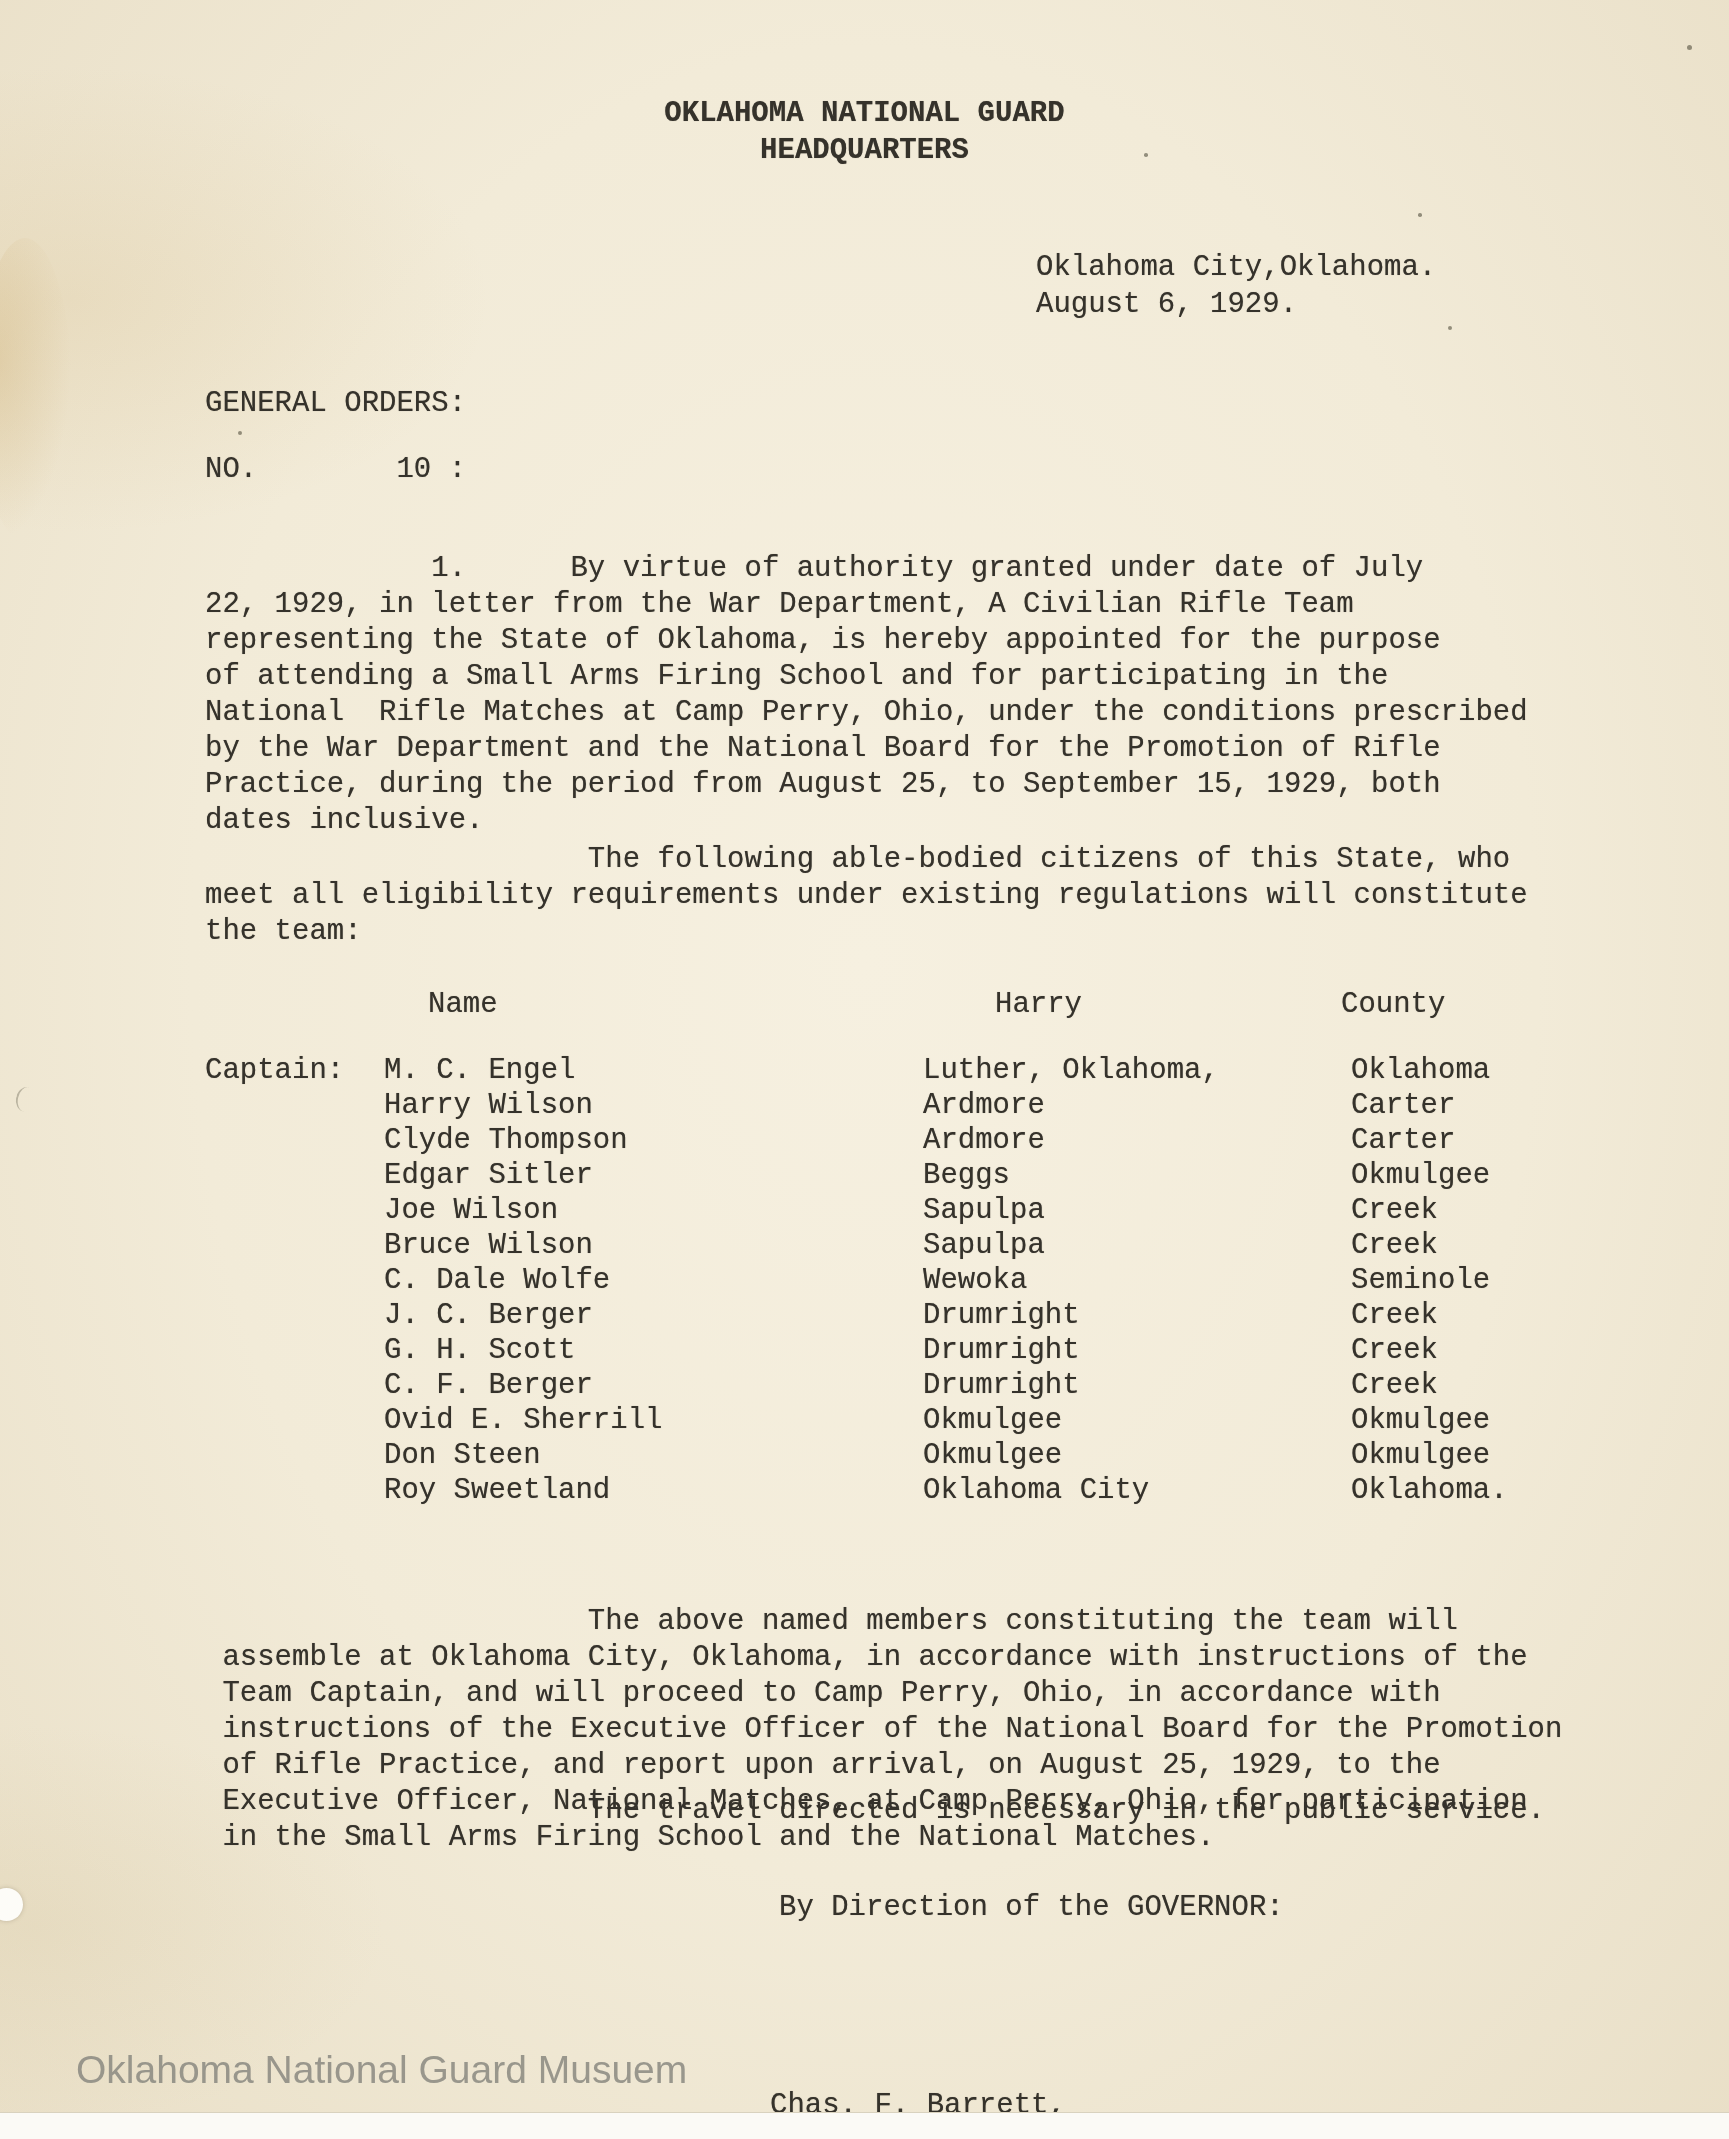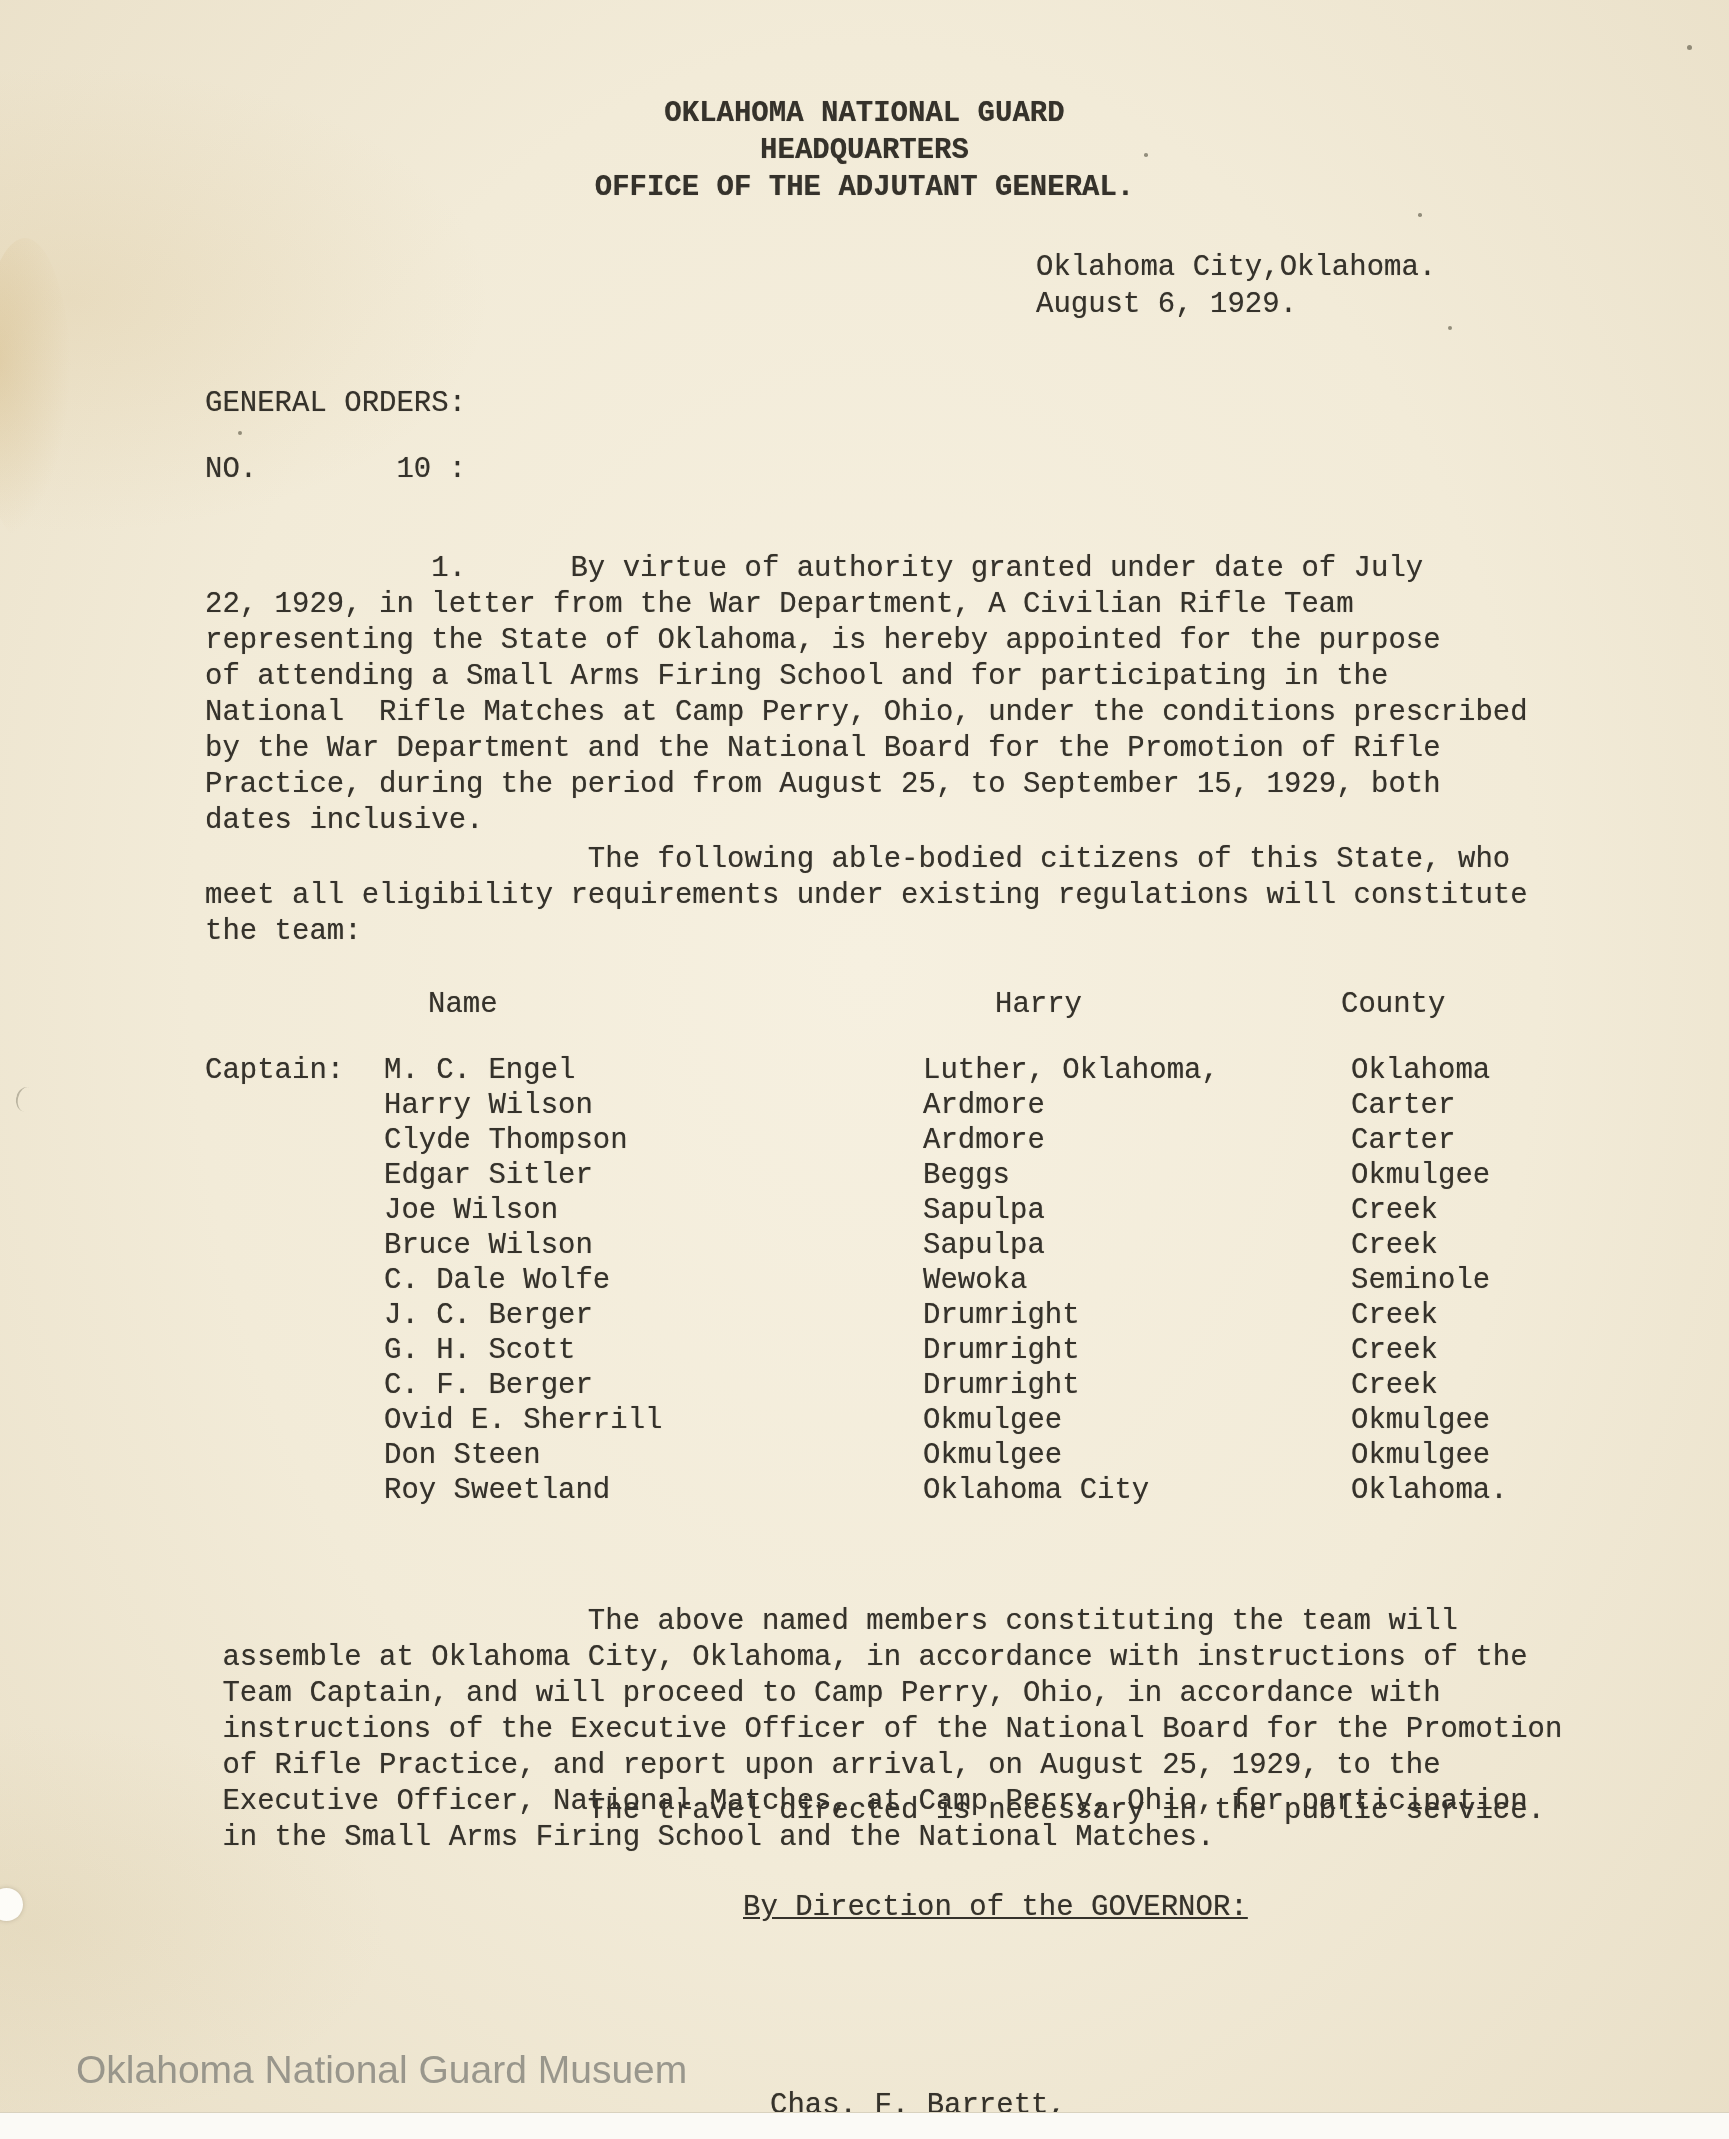--- a/index.html
+++ b/index.html
@@ -36,21 +36,21 @@
   .roster-header .h-name   { position: absolute; left: 223px; }
   .roster-header .h-city   { position: absolute; left: 790px; }
   .roster-header .h-county { position: absolute; left: 1136px; }
   .roster-rows { position: absolute; top: 1053px; left: 205px; width: 1484px; }
   .roster-row { position: relative; height: 35px; }
   .roster-row span { position: absolute; white-space: pre; }
   .c-label  { left: 0; }
   .c-name   { left: 179px; }
   .c-city   { left: 718px; }
   .c-county { left: 1146px; }
-  .direction { top: 1890px; left: 743px; text-decoration: underline; }
+  .direction { top: 1890px; left: 779px; }
   .signature { position: absolute; top: 2016px; left: 770px; line-height: 36px; white-space: pre; }
   .watermark {
     position: absolute; top: 2048px; left: 76px;
     font-family: "Liberation Sans", sans-serif;
     font-size: 39px; line-height: 43px;
     color: rgba(138,136,128,0.85);
     text-shadow: none; white-space: pre;
   }
   
   .scan-strip {
@@ -80,21 +80,20 @@
   .s5 { left: 238px; top: 431px; width: 4.3px; height: 4.3px; }
 </style>
 </head>
 <body>
 
 <div class="page">
 
   <div class="letterhead">
     <div>OKLAHOMA NATIONAL GUARD</div>
     <div>HEADQUARTERS</div>
-    <div>OFFICE OF THE ADJUTANT GENERAL.</div>
   </div>
 
   <div class="dateline">
     <div>Oklahoma City,Oklahoma.</div>
     <div>August 6, 1929.</div>
   </div>
 
   <div class="abs orders-label">GENERAL ORDERS:</div>
   <div class="abs orders-number">NO.        10 :</div>
 

